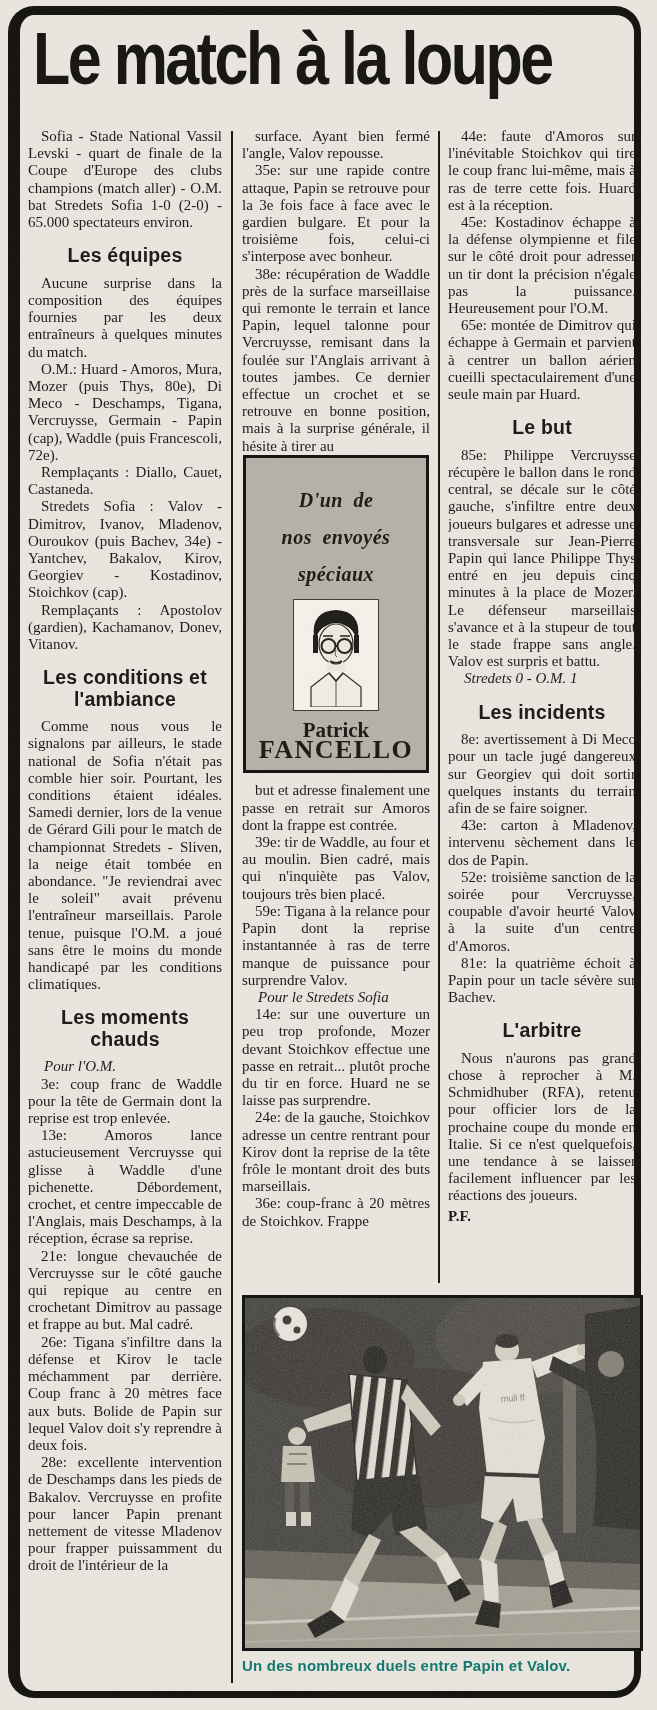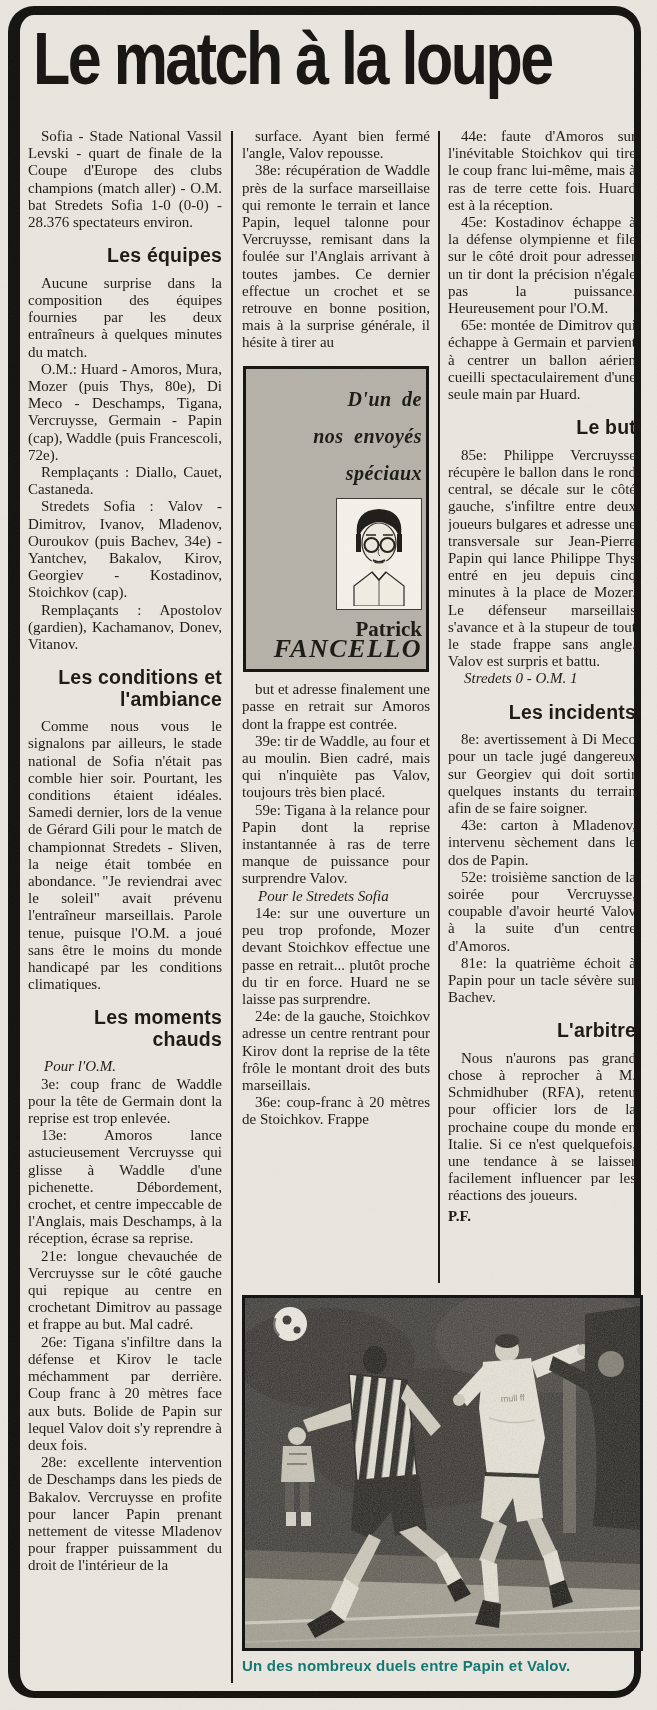--- a/index.html
+++ b/index.html
@@ -30,78 +30,79 @@
   .col2{left:242px;width:188px;height:1162px}
   .col3{left:448px;width:188px;height:1124px}
   .rule{position:absolute;width:2px;background:#17160f}
   .rule1{left:231px;top:131px;height:1552px}
   .rule2{left:438px;top:131px;height:1152px}
   .blk{margin:0}
   .blk-p{text-indent:13px}
   .blk-h{
     font-family:"Liberation Sans", sans-serif;font-weight:bold;
     font-size:19.5px;line-height:21.5px;margin:14px 0 8px;
-    text-align:right;letter-spacing:.2px;
+    text-align:center;letter-spacing:.2px;
   }
   .blk-i{font-style:italic;text-indent:16px}
   .blk-sig{font-weight:bold;padding-right:6px;margin-top:3px}
   .inset{
-    margin:14px 1px 9px;border:3px solid #13120e;background:var(--inset);
-    text-align:right;padding:12px 4px 12px;
+    margin:0 1px 9px;border:3px solid #13120e;background:var(--inset);
+    text-align:center;padding:24px 4px 12px;
   }
   .inset-kicker{
     font-weight:bold;font-style:italic;font-size:20px;line-height:37px;
     letter-spacing:.5px;word-spacing:5px;
   }
   .portrait-frame{
     display:inline-block;background:#f4f2ea;padding:3px;
     border:1px solid #3c3a34;margin-top:6px;line-height:0;
   }
   .inset-first{font-weight:bold;font-size:21px;margin-top:11px}
-  .inset-last{font-weight:bold;font-style:italic;font-size:26px;letter-spacing:1.5px;margin-top:2px}
+  .inset-last{font-weight:bold;font-size:26px;letter-spacing:1.5px;margin-top:2px}
   .photo-wrap{position:absolute;left:242px;top:1295px;width:395px}
   .photo{display:block;border:3px solid #101010;background:#3a3833}
   .caption{
     font-family:"Liberation Sans", sans-serif;font-weight:bold;
     font-size:15px;margin-top:6px;letter-spacing:.2px;color:#0f766e;
   }
   .grain{position:absolute;left:0;top:0;pointer-events:none}
 </style>
 </head>
 <body>
 
 <div class="frame"></div>
 
 <div class="headline">Le match à la loupe</div>
 
 <div class="rule rule1"></div>
 <div class="rule rule2"></div>
 
 <div class="col col1">
-    <div class="blk blk-p">Sofia - Stade National Vassil Levski - quart de finale de la Coupe d'Europe des clubs champions (match aller) - O.M. bat Stredets Sofia 1-0 (0-0) - 28.376 spectateurs environ.</div>
+    <div class="blk blk-p">Sofia - Stade National Vassil Levski - quart de finale de la Coupe d'Europe des clubs champions (match aller) - O.M. bat Stredets Sofia 1-0 (2-0) - 65.000 spectateurs environ.</div>
     <div class="blk blk-h">Les équipes</div>
     <div class="blk blk-p">Aucune surprise dans la composition des équipes fournies par les deux entraîneurs à quelques minutes du match.</div>
     <div class="blk blk-p">O.M.: Huard - Amoros, Mura, Mozer (puis Thys, 80e), Di Meco - Deschamps, Tigana, Vercruysse, Germain - Papin (cap), Waddle (puis Francescoli, 72e).</div>
     <div class="blk blk-p">Remplaçants : Diallo, Cauet, Castaneda.</div>
     <div class="blk blk-p">Stredets Sofia : Valov - Dimitrov, Ivanov, Mladenov, Ouroukov (puis Bachev, 34e) - Yantchev, Bakalov, Kirov, Georgiev - Kostadinov, Stoichkov (cap).</div>
     <div class="blk blk-p">Remplaçants : Apostolov (gardien), Kachamanov, Donev, Vitanov.</div>
     <div class="blk blk-h">Les conditions et l'ambiance</div>
     <div class="blk blk-p">Comme nous vous le signalons par ailleurs, le stade national de Sofia n'était pas comble hier soir. Pourtant, les conditions étaient idéales. Samedi dernier, lors de la venue de Gérard Gili pour le match de championnat Stredets - Sliven, la neige était tombée en abondance. "Je reviendrai avec le soleil" avait prévenu l'entraîneur marseillais. Parole tenue, puisque l'O.M. a joué sans être le moins du monde handicapé par les conditions climatiques.</div>
     <div class="blk blk-h">Les moments chauds</div>
     <div class="blk blk-i">Pour l'O.M.</div>
     <div class="blk blk-p">3e: coup franc de Waddle pour la tête de Germain dont la reprise est trop enlevée.</div>
     <div class="blk blk-p">13e: Amoros lance astucieusement Vercruysse qui glisse à Waddle d'une pichenette. Débordement, crochet, et centre impeccable de l'Anglais, mais Deschamps, à la réception, écrase sa reprise.</div>
     <div class="blk blk-p">21e: longue chevauchée de Vercruysse sur le côté gauche qui repique au centre en crochetant Dimitrov au passage et frappe au but. Mal cadré.</div>
     <div class="blk blk-p">26e: Tigana s'infiltre dans la défense et Kirov le tacle méchamment par derrière. Coup franc à 20 mètres face aux buts. Bolide de Papin sur lequel Valov doit s'y reprendre à deux fois.</div>
     <div class="blk blk-p">28e: excellente intervention de Deschamps dans les pieds de Bakalov. Vercruysse en profite pour lancer Papin prenant nettement de vitesse Mladenov pour frapper puissamment du droit de l'intérieur de la</div>
   </div>
 
 <div class="col col2">
   <div>
       <div class="blk blk-p">surface. Ayant bien fermé l'angle, Valov repousse.</div>
+      <div class="blk blk-p">35e: sur une rapide contre attaque, Papin se retrouve pour la 3e fois face à face avec le gardien bulgare. Et pour la troisième fois, celui-ci s'interpose avec bonheur.</div>
       <div class="blk blk-p">38e: récupération de Waddle près de la surface marseillaise qui remonte le terrain et lance Papin, lequel talonne pour Vercruysse, remisant dans la foulée sur l'Anglais arrivant à toutes jambes. Ce dernier effectue un crochet et se retrouve en bonne position, mais à la surprise générale, il hésite à tirer au</div>
     </div>
 
   <div class="inset">
     <div class="inset-kicker">
       <div>D'un de</div>
       <div>nos envoyés</div>
       <div>spéciaux</div>
     </div>
     <div class="portrait-frame">

